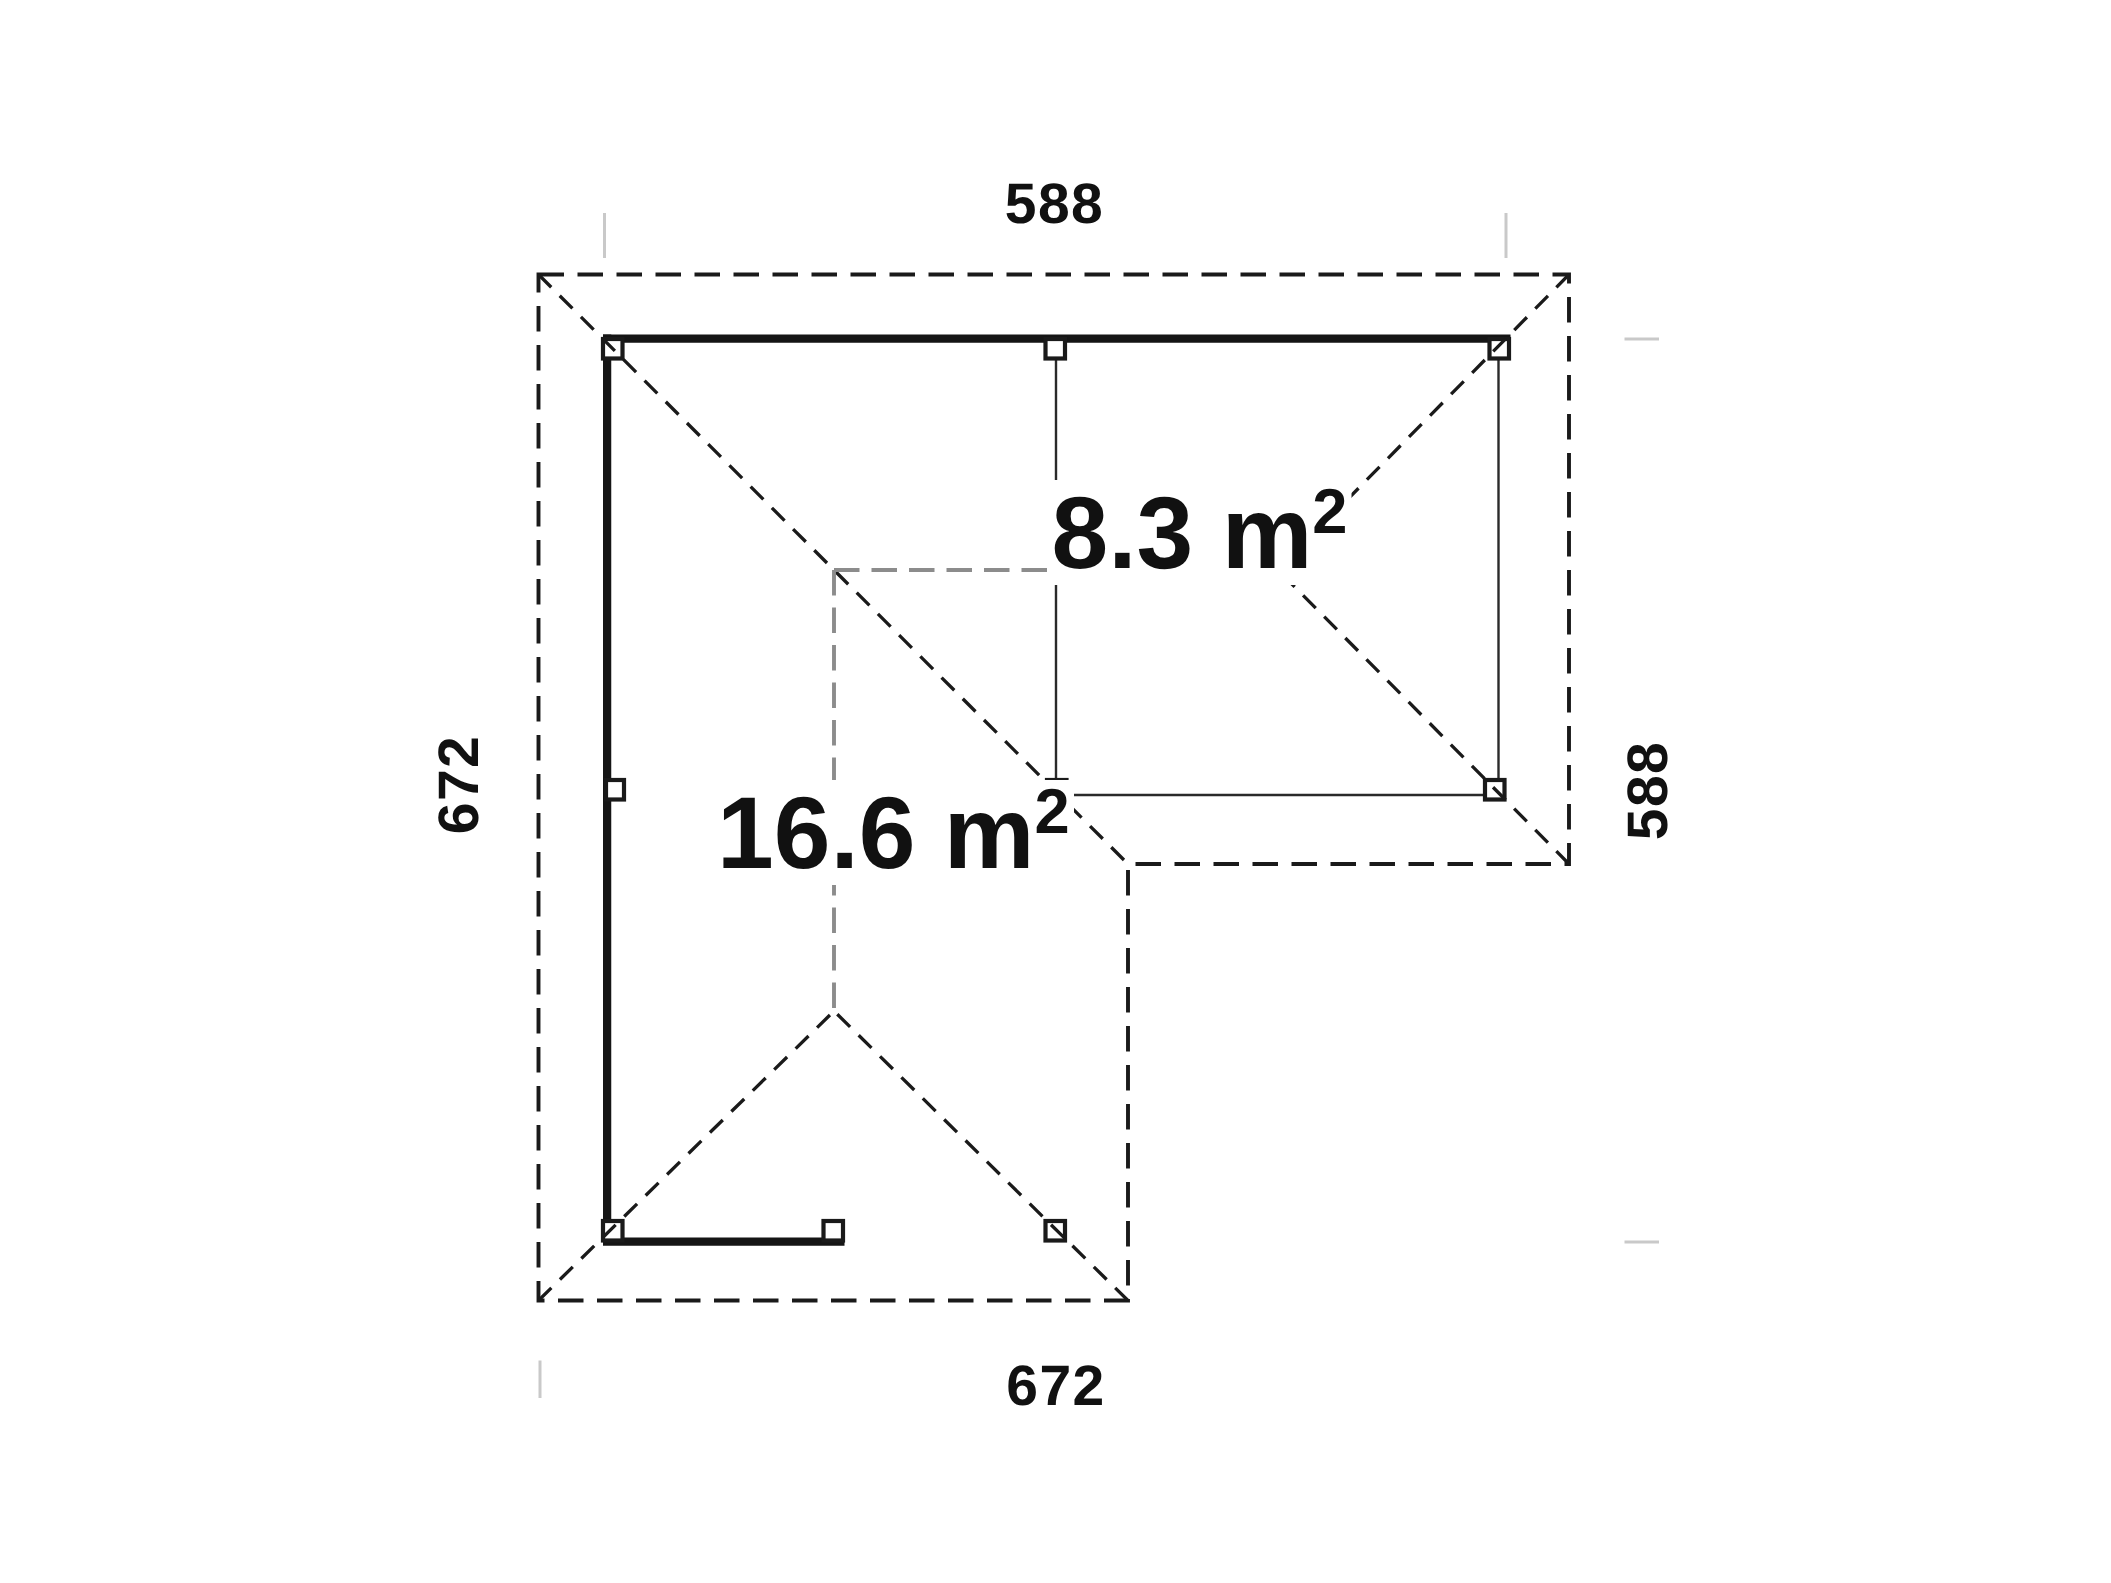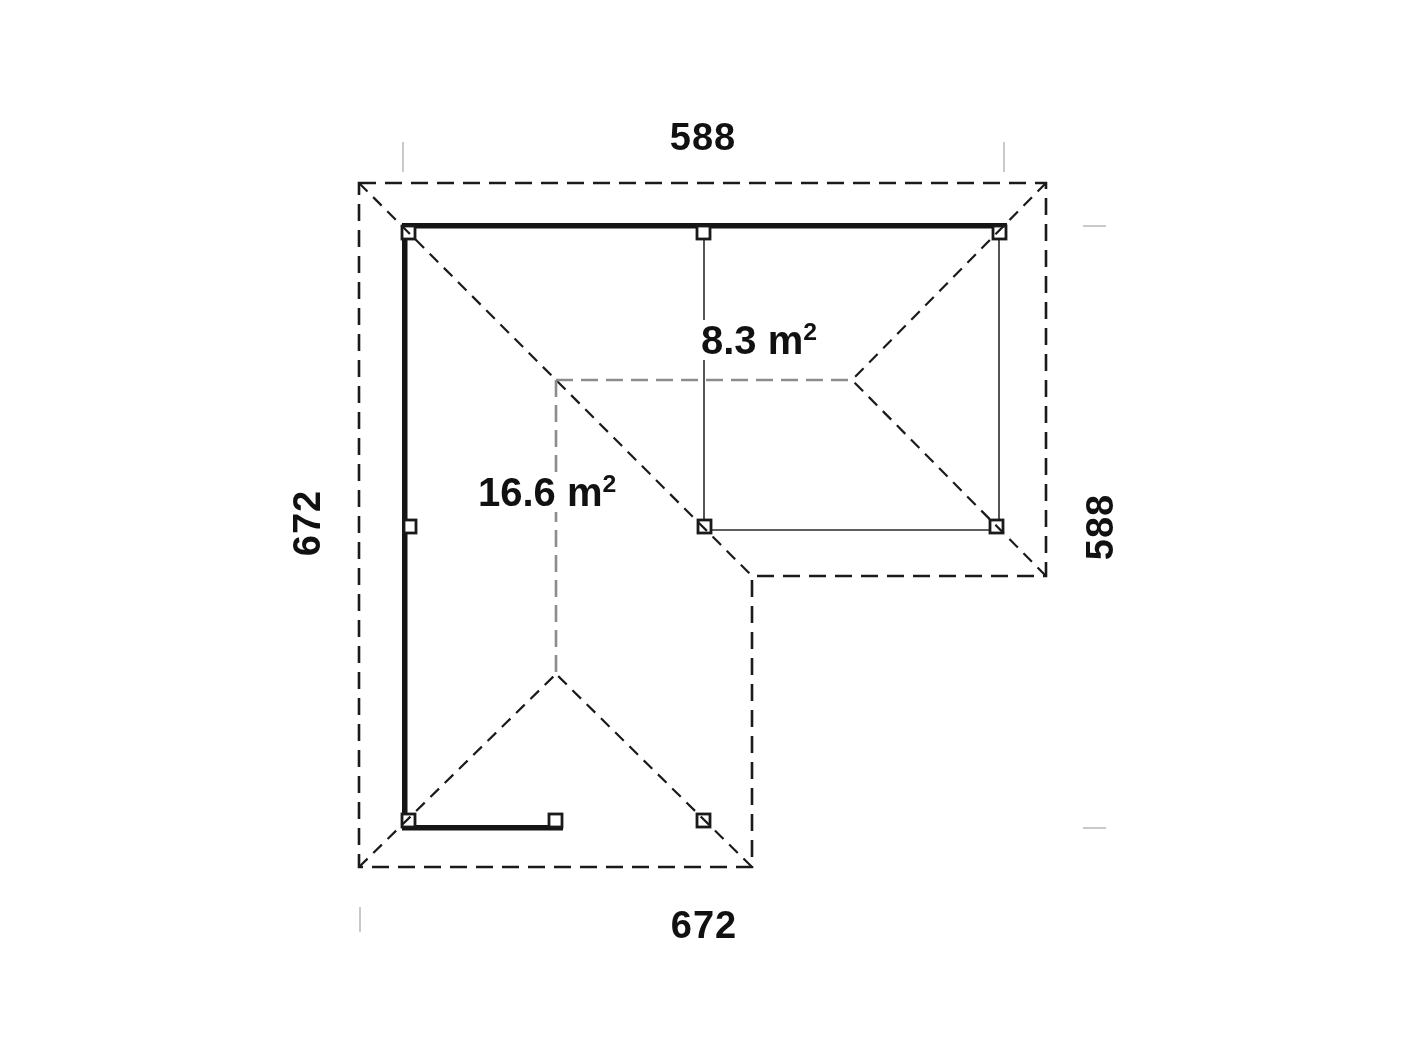--- a/index.html
+++ b/index.html
@@ -29,21 +29,21 @@
     letter-spacing: 1px;
     white-space: nowrap;
     transform: translate(-50%, -50%);
   }
   .dim.vert {
     transform: translate(-50%, -50%) rotate(-90deg);
   }
   
   .area-label {
     position: absolute;
-    font-size: 40px;
+    font-size: 68px;
     font-weight: bold;
     line-height: 1;
     color: var(--label, #111111);
     background: var(--bg, #ffffff);
     padding: 0 3px;
     white-space: nowrap;
   }
   .area-label .exp {
     font-size: 0.62em;
     vertical-align: super;
@@ -107,15 +107,15 @@
   <div class="dim" style="left:703px; top:137px;">588</div>
 
   <div class="dim vert" style="left:307px; top:523px;">672</div>
 
   <div class="dim vert" style="left:1100px; top:527px;">588</div>
 
   <div class="dim" style="left:704px; top:925px;">672</div>
 
   <div class="area-label" style="left:698px; top:320px;"><span>8.3 m</span><span class="exp">2</span></div>
 
-  <div class="area-label" style="left:475px; top:472px;"><span>16.6 m</span><span class="exp">2</span></div>
+  <div class="area-label" style="left:475px; top:520px;"><span>16.6 m</span><span class="exp">2</span></div>
 
 </div>
 
 </body></html>

